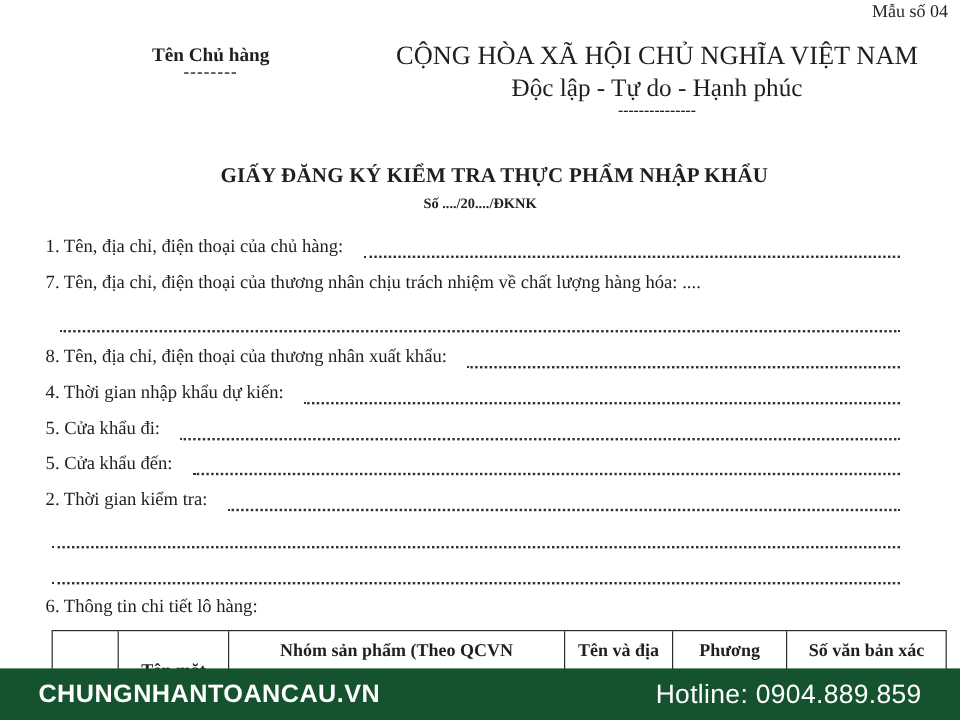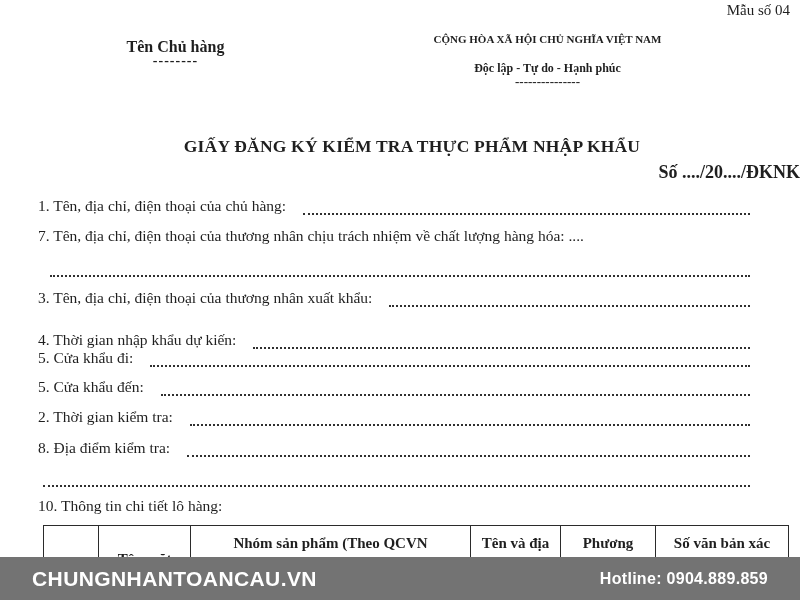--- a/index.html
+++ b/index.html
@@ -7,30 +7,30 @@
     position:relative; width:800px; height:600px; background:#ffffff;
     overflow:hidden; font-family:"Liberation Serif", serif; color:#1f1f1f;
   }
 
   
   .logo { position:absolute; left:8px; top:8px; width:97px; height:97px; }
   .owner-block { position:absolute; left:103px; top:38px; width:145px; text-align:center; }
   .owner-label { font-weight:bold; font-size:16px;font-family:Liberation Serif, serif; }
   .owner-dashes { font-weight:bold; font-size:14px; letter-spacing:1px; line-height:10px; }
   .national-block { position:absolute; left:325px; top:33px; width:445px; text-align:center; }
-  .nat-title { font-weight:bold; font-size:11px; white-space:nowrap; }
-  .nat-motto { font-weight:bold; font-size:12px; margin-top:16px; }
+  .nat-title { font-weight:normal; font-size:22px; white-space:nowrap; }
+  .nat-motto { font-weight:normal; font-size:21px; margin-top:2px; }
   .nat-dashes { font-weight:bold; font-size:13px; letter-spacing:0; line-height:11px; }
   .form-number { position:absolute; right:10px; top:2px; font-size:15px; }
 
   
   .doc-title { position:absolute; left:0; top:136px; width:100%; text-align:center;
                font-weight:bold; font-size:17.5px; letter-spacing:0.2px;margin-left:12px; }
-  .doc-number { position:absolute; left:0; top:162px; width:100%; text-align:right;
-                font-weight:bold; font-size:18px; }
+  .doc-number { position:absolute; left:0; top:162px; width:100%; text-align:center;
+                font-weight:bold; font-size:12px; }
 
   
   .form-lines { position:absolute; left:38px; top:0; width:714px; }
   .fline { position:absolute; left:0; width:100%; display:flex; font-size:15.5px; height:22px;gap:12px; }
   .fl-label { white-space:nowrap; }
   .leader { flex:1 1 auto; align-self:flex-end; height:0;
             border-bottom:2px dotted #2f2f2f; margin:0 2px 4px 5px; }
   .leader.full { margin-left:0; }
 
   
@@ -41,21 +41,21 @@
           padding:9px 2px 0 2px; }
   .cell:last-child { border-right:none; }
   .cell.low { padding-top:25px; }
 
   
   .footer-bar { position:absolute; left:0; bottom:0; width:800px; height:43px;
                 background:#1b2452; display:flex; align-items:center;
                 justify-content:space-between; padding:0 32px; box-sizing:border-box;
                 font-family:"Liberation Sans", sans-serif; color:#ffffff; }
   .footer-site { font-weight:bold; font-size:21px; letter-spacing:0.4px; }
-  .footer-hotline { font-weight:bold; font-size:16px; letter-spacing:0.3px; }
+  .footer-hotline { font-weight:normal; font-size:22px; letter-spacing:0.3px; }
 </style>
 </head>
 <body>
 
 <div class="page">
 
 
   <div class="owner-block">
     <div class="owner-label">Tên Chủ hàng</div>
     <div class="owner-dashes">--------</div>
@@ -78,58 +78,57 @@
       <span class="leader"></span>
     </div>
     <div class="fline" style="top:227px">
       <span class="fl-label">7. Tên, địa chỉ, điện thoại của thương nhân chịu trách nhiệm về chất lượng hàng hóa: ....</span>
     </div>
     <div class="fline" style="top:259px">
       <span class="fl-label"></span>
       <span class="leader full"></span>
     </div>
     <div class="fline" style="top:289px">
-      <span class="fl-label">3. Tên, địa chỉ, điện thoại của thương nhân xuất khẩu:</span>
+      <span class="fl-label">8. Tên, địa chỉ, điện thoại của thương nhân xuất khẩu:</span>
       <span class="leader"></span>
     </div>
-    <div class="fline" style="top:331px">
+    <div class="fline" style="top:319px">
       <span class="fl-label">4. Thời gian nhập khẩu dự kiến:</span>
       <span class="leader"></span>
     </div>
     <div class="fline" style="top:349px">
       <span class="fl-label">5. Cửa khẩu đi:</span>
       <span class="leader"></span>
     </div>
     <div class="fline" style="top:378px">
       <span class="fl-label">5. Cửa khẩu đến:</span>
       <span class="leader"></span>
     </div>
     <div class="fline" style="top:408px">
       <span class="fl-label">2. Thời gian kiểm tra:</span>
       <span class="leader"></span>
     </div>
     <div class="fline" style="top:439px">
-      <span class="fl-label">8. Địa điểm kiểm tra:</span>
       <span class="leader"></span>
     </div>
     <div class="fline" style="top:469px">
       <span class="leader"></span>
     </div>
     <div class="fline" style="top:497px">
-      <span class="fl-label">10. Thông tin chi tiết lô hàng:</span>
+      <span class="fl-label">6. Thông tin chi tiết lô hàng:</span>
     </div>
   </div>
 
   <div class="lot-table">
     <div class="cell" style="width:55px"></div>
     <div class="cell low" style="width:92px">Tên mặt</div>
     <div class="cell" style="width:280px">Nhóm sản phẩm (Theo QCVN</div>
     <div class="cell" style="width:90px">Tên và địa</div>
     <div class="cell" style="width:95px">Phương</div>
     <div class="cell" style="width:132px">Số văn bản xác</div>
   </div>
 
-  <div class="footer-bar" style="background: #737373; margin-top: 12px;">
+  <div class="footer-bar" style="background: #14532d; margin-top: 12px;">
     <span class="footer-site">CHUNGNHANTOANCAU.VN</span>
     <span class="footer-hotline">Hotline: 0904.889.859</span>
   </div>
 
 </div>
 
 </body></html>

